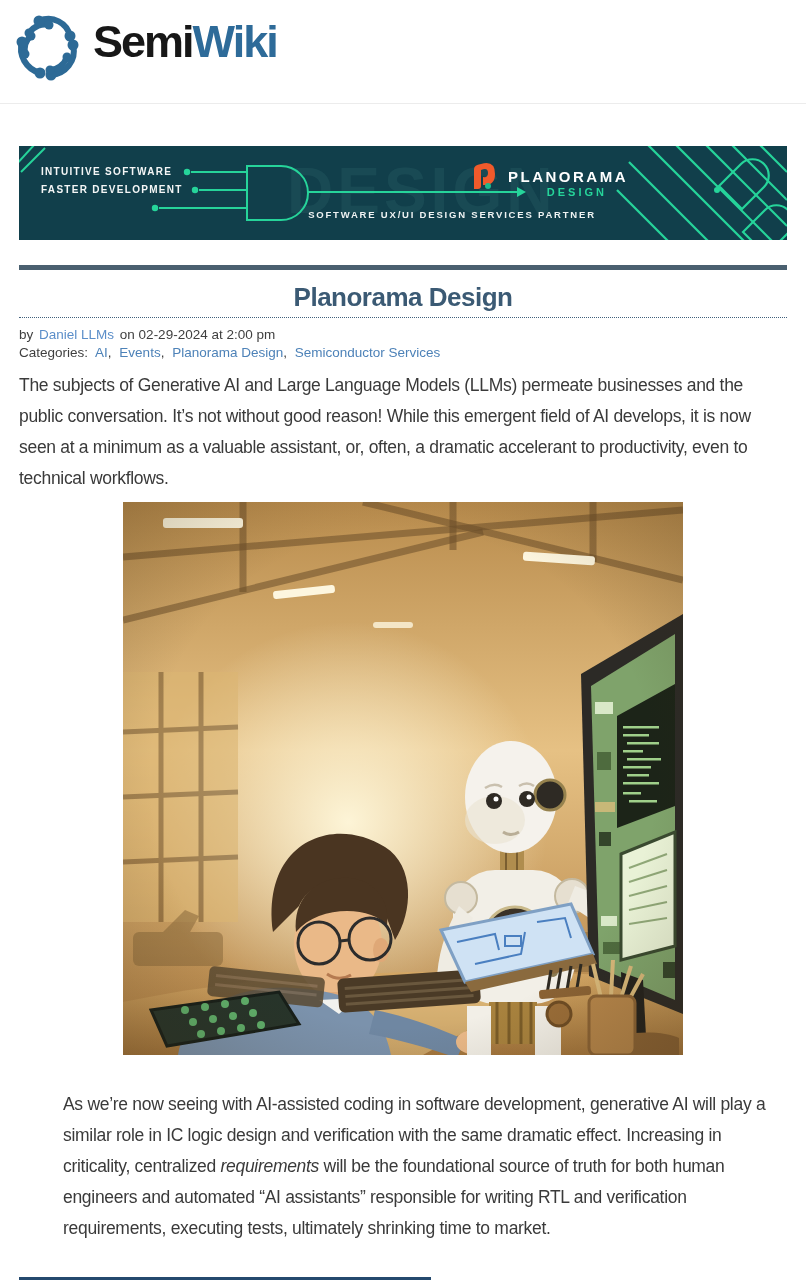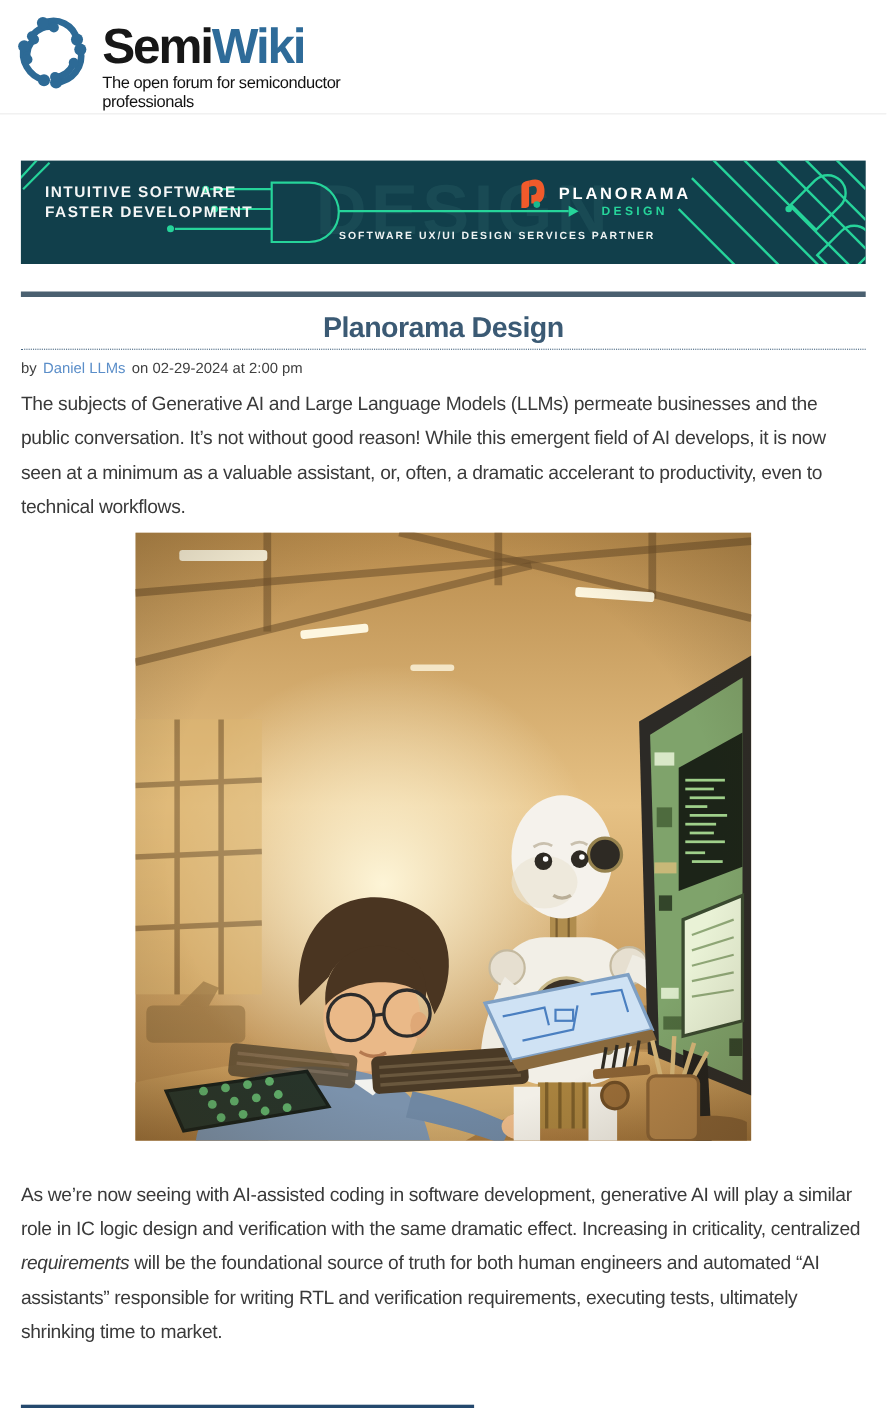--- a/index.html
+++ b/index.html
@@ -18,39 +18,39 @@
   .logo-tagline { font-size:15px; color:#121212; letter-spacing:-0.4px; margin-top:3px; }
   
   .content { width:768px; margin:0 auto; }
   
   .banner { margin-top:42px; height:94px; position:relative; background:#113f4b; overflow:hidden; cursor:pointer; }
   .banner svg.deco { position:absolute; inset:0; width:100%; height:100%; }
   .banner .watermark {
     position:absolute; left:268px; top:8px; font-size:64px; font-weight:bold; letter-spacing:4px;
     color:rgba(140,230,210,0.07); pointer-events:none;
   }
-  .banner .bullet { position:absolute; left:22px; color:#f4f6f6; font-size:14px; font-weight:bold; letter-spacing:1.3px; white-space:nowrap; }
+  .banner .bullet { position:absolute; left:22px; color:#f4f6f6; font-size:10px; font-weight:bold; letter-spacing:1.3px; white-space:nowrap; }
   .bullet.b0 { top:20px; } .bullet.b1 { top:38px; } .bullet.b2 { top:56px;margin-top:48px; }
   .banner .brand-name { position:absolute; left:489px; top:22px; color:#ffffff; font-size:15px; font-weight:bold; letter-spacing:2.5px; }
   .banner .brand-sub { position:absolute; left:508px; top:40px; width:80px; text-align:right; color:#26d49a; font-size:11px; font-weight:bold; letter-spacing:3px; }
   .banner .partner-line { position:absolute; left:288px; top:63px; width:290px; text-align:center; color:#eef3f3; font-size:9.5px; font-weight:bold; letter-spacing:1.8px; white-space:nowrap; }
   
   .thick-bar { margin-top:25px; height:5px; background:#4a6070; }
   .section-title { margin:12px 0 0; text-align:center; font-size:26px; line-height:30px; font-weight:bold; color:#3b5a74; letter-spacing:-0.5px; }
   .dotted-divider { margin-top:5px; border:0; border-top:1px dotted #41607c; height:0; }
   .article-title { display:block; margin-top:7px; font-size:17.5px; line-height:20px; font-weight:bold; color:#2e77ae; text-decoration:none; letter-spacing:-0.2px; }
   .byline { margin-top:2px; font-size:13.5px; line-height:17px; color:#3f3f3f; }
   .byline .author { color:#5b8ec9; text-decoration:none; margin:0 2px; }
   .cats { margin-top:1px; font-size:13.5px; line-height:17px; color:#3f3f3f; }
   .cats a { color:#4d82b8; text-decoration:none; }
   .cats .lbl { margin-right:4px; }
   .cats .sep { margin-right:4px; }
   .para { margin:0; font-size:17.5px; line-height:31px; color:#3a3a3a; letter-spacing:-0.3px; }
   .para1 { margin-top:9px; }
-  .para2 { margin-top:34px; }
+  .para2 { margin-top:34px;margin-left:44px; }
   .para .ital { font-style:italic; }
   
   .figure { width:560px; height:553px; margin:8px auto 0; }
   .figure svg { display:block; width:560px; height:553px; }
   
   .bottom-bar { position:absolute; left:19px; bottom:0; width:412px; height:3px; background:#24496e; }
 </style>
 </head>
 <body>
 
@@ -77,21 +77,20 @@
             <circle cx="41" cy="61" r="4.5"></circle>
           <circle cx="22" cy="27" r="4.5"></circle>
             <circle cx="58" cy="48" r="4.5"></circle>
           <circle cx="16" cy="45" r="4.5"></circle>
             <circle cx="20" cy="24" r="4.5"></circle>
         </g>
       </svg>
     </span>
     <span class="logo-textcol">
       <span class="logo-name"><span>Semi</span><span class="wiki">Wiki</span></span>
-      <div class="logo-tagline">The open forum for semiconductor professionals</div>
     </span>
   </a>
 </header>
 
 <div class="content">
 
   <div class="banner">
     <span class="watermark">DESIGN</span>
     <svg class="deco" viewBox="0 0 768 94">
       <g fill="none" stroke="#26d49a" stroke-width="2">
@@ -148,20 +147,27 @@
   <h1 class="section-title">Planorama Design</h1>
   <hr class="dotted-divider">
 
 
   <div class="byline">
     <span>by</span>
     <a class="author">Daniel LLMs</a>
     <span>on 02-29-2024 at 2:00 pm</span>
   </div>
 
+  <div class="cats">
+    <span class="lbl">Categories:</span>
+    <a>AI</a><span class="sep">,</span>
+    <a>Events</a><span class="sep">,</span>
+    <a>Planorama Design</a><span class="sep">,</span>
+    <a>Semiconductor Services</a>
+  </div>
 
   <p class="para para1">The subjects of Generative AI and Large Language Models (LLMs) permeate businesses and the public conversation.  It’s not without good reason!  While this emergent field of AI develops, it is now seen at a minimum as a valuable assistant, or, often, a dramatic accelerant to productivity, even to technical workflows.</p>
 
   <div class="figure">
     <svg viewBox="0 0 560 553">
       <defs>
         <linearGradient id="bg" x1="0" y1="0" x2="0" y2="1">
           <stop offset="0" stop-color="#b98c4d"></stop>
             <stop offset="0.45" stop-color="#e6c184"></stop>
             <stop offset="1" stop-color="#b07f43"></stop>

